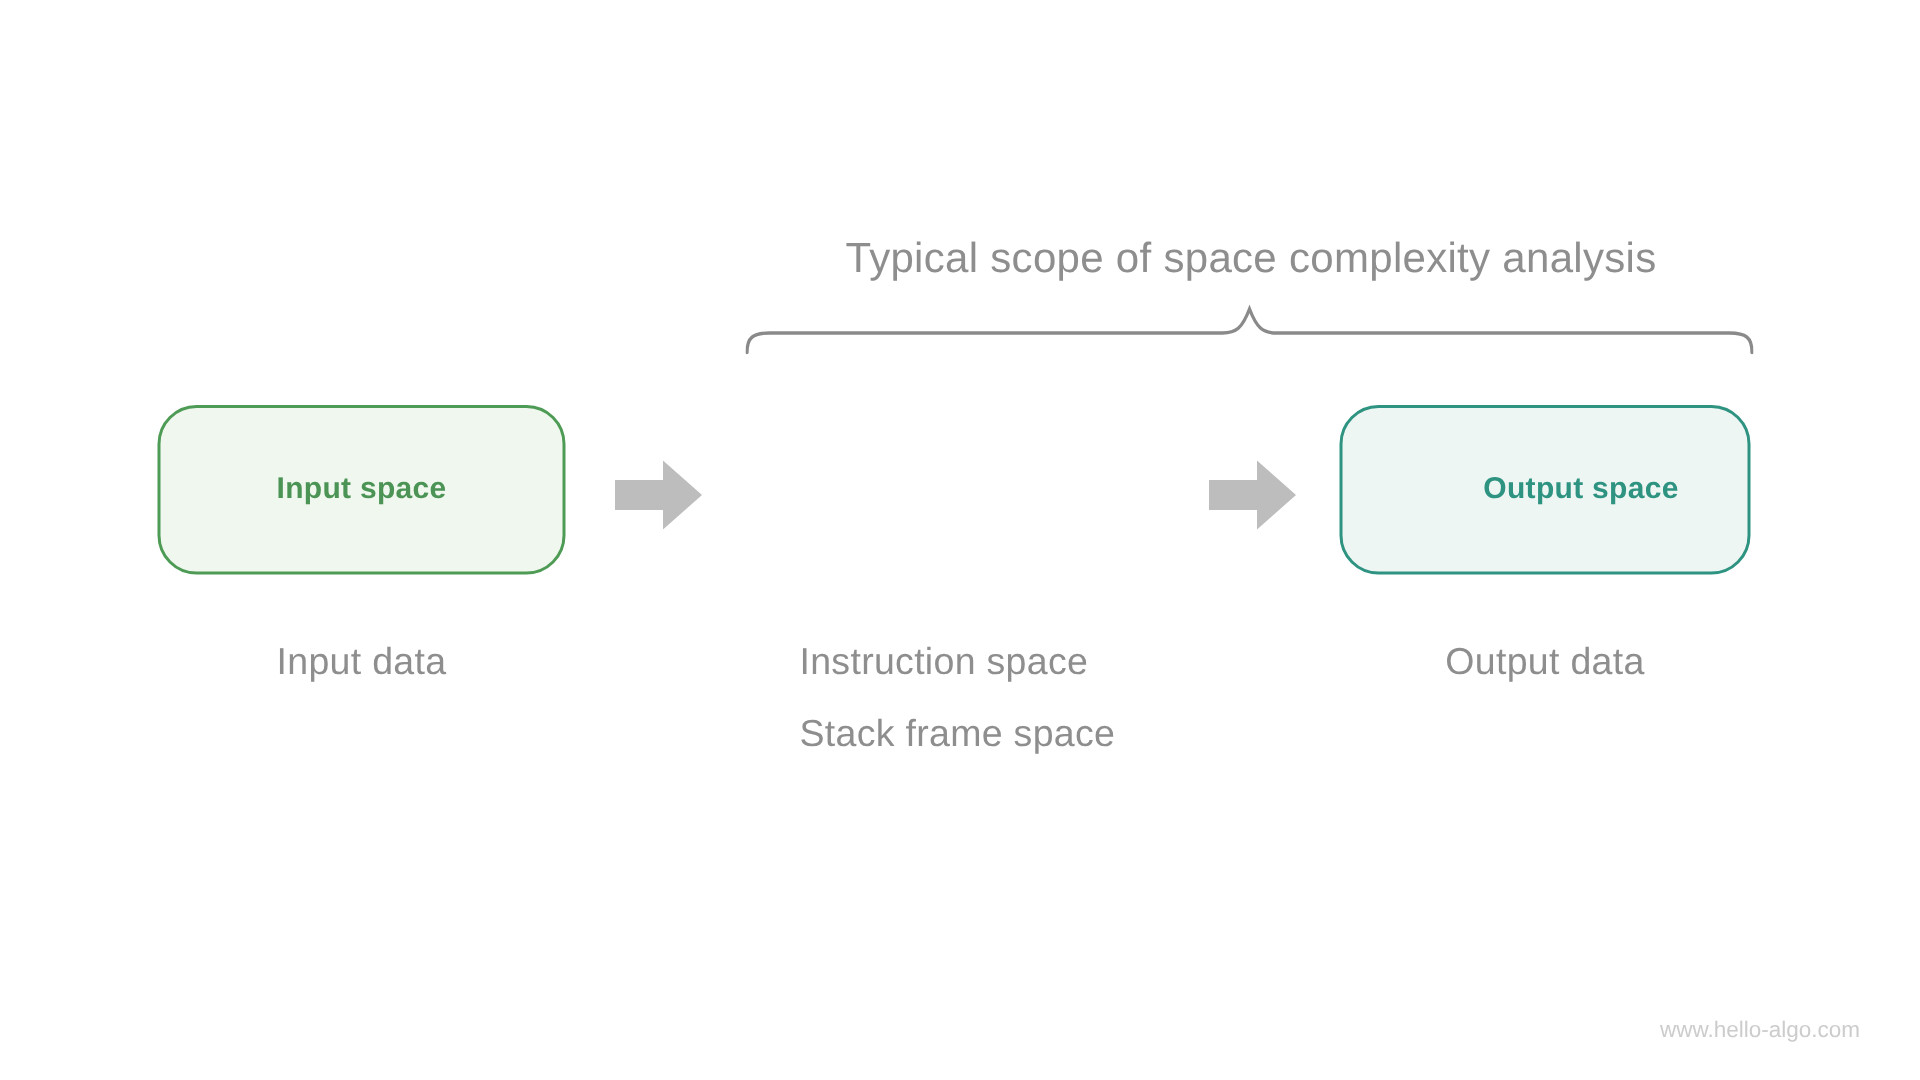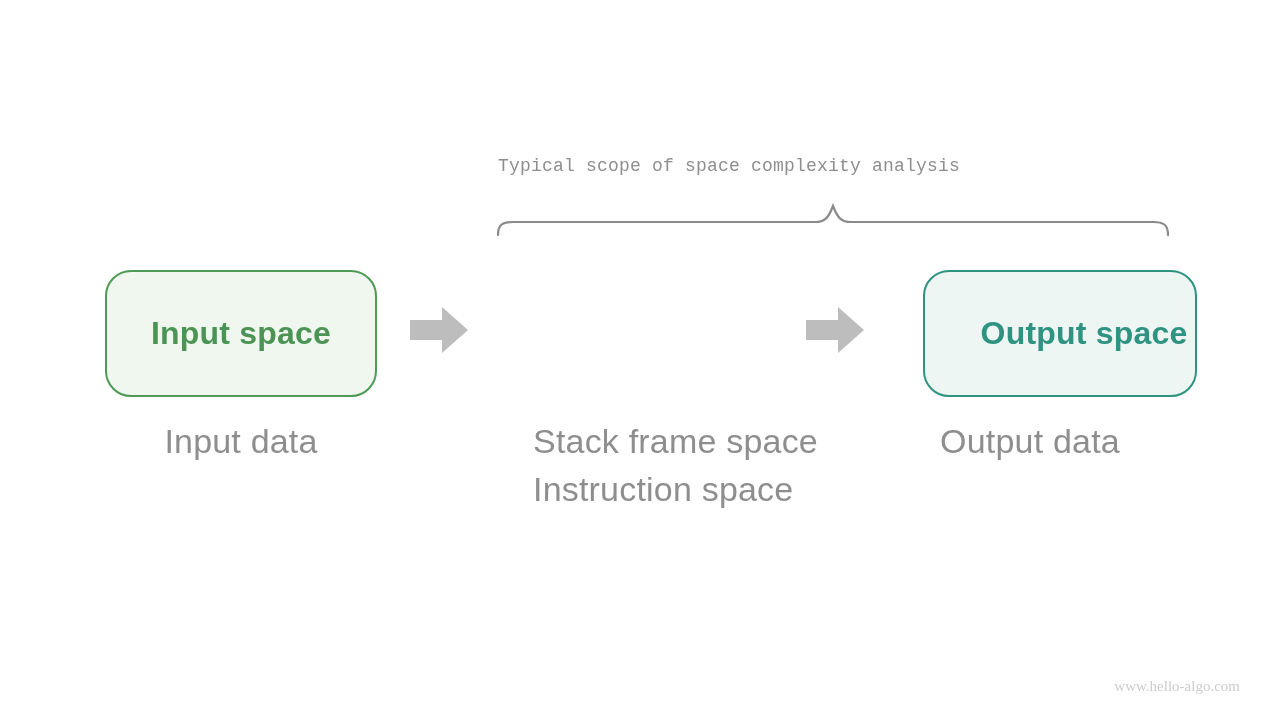--- a/index.html
+++ b/index.html
@@ -13,87 +13,86 @@
     width: 1280px;
     height: 720px;
     background: var(--canvas-bg, #ffffff);
     overflow: hidden;
   }
   .title {
     position: absolute;
     left: 498px;
     top: 156px;
     width: 672px;
-    text-align: left;
-    font-size: 18px;
+    text-align: center;
+    font-size: 28px;
     color: var(--muted-text, #8e8e8e);
     letter-spacing: 0.2px;
-    font-family: Liberation Mono, monospace;
   }
   .brace {
     position: absolute;
     left: 497px;
     top: 202px;
     width: 672px;
     height: 36px;
   }
   .brace path {
     fill: none;
     stroke: var(--brace, #8a8a8a);
     stroke-width: 2.2;
     stroke-linecap: round;
   }
   .box {
     position: absolute;
     top: 270px;
-    height: 127px;
+    height: 113px;
     border-radius: 26px;
     border: 2.5px solid;
     box-sizing: border-box;
     display: flex;
     align-items: center;
     justify-content: center;
-    font-size: 32px;
+    font-size: 20px;
     font-weight: bold;
     letter-spacing: 0.2px;
   }
   .box-input {
     left: 105px;
     width: 272px;
     border-color: var(--green-border, #4e9b55);
     background: var(--green-bg, #f0f7ee);
     color: var(--green-text, #4b9455);
   }
   .box-temp {
     left: 500px;
     width: 273px;
     border-color: var(--blue-border, #1b7ac6);
     background: var(--blue-bg, #e9f3fb);
     color: var(--blue-text, #157ac8);
   }
   .box-output {
-    left: 923px;
+    left: 893px;
     width: 274px;
     border-color: var(--teal-border, #2f9381);
     background: var(--teal-bg, #edf6f3);
     color: var(--teal-text, #2f9381);
     padding-left: 48px;
   }
   .arrow {
     position: absolute;
     top: 307px;
     width: 58px;
     height: 46px;
   }
   .arrow polygon { fill: var(--arrow, #bdbdbd); }
   .arrow-1 { left: 410px; }
   .arrow-2 { left: 806px; }
   .note {
     position: absolute;
-    font-size: 34px;
+    font-size: 25px;
     color: var(--muted-text, #8e8e8e);
     letter-spacing: 0.2px;
     line-height: 30px;
   }
   .note-input {
     left: 105px;
     width: 272px;
     top: 426px;
     text-align: center;
   }
@@ -108,21 +107,21 @@
   .note-output {
     left: 893px;
     width: 274px;
     top: 426px;
     text-align: center;
   }
   .watermark {
     position: absolute;
     right: 40px;
     top: 678px;
-    font-family: Liberation Serif, serif;
+    font-family: Liberation Sans, sans-serif;
     font-size: 15px;
     color: var(--watermark, #cccccc);
   }
 </style>
 </head>
 <body>
 
 <div id="stage">
 
   <div class="title">Typical scope of space complexity analysis</div>
@@ -144,21 +143,21 @@
     <polygon points="0,13 32,13 32,0 58,23 32,46 32,33 0,33"></polygon>
   </svg>
 
   <div class="box box-output">
     <span>Output space</span>
   </div>
 
   <div class="note note-input">Input data</div>
 
   <div class="note note-temp">
+    <span class="note-line">Instruction space</span>
     <span class="note-line">Stack frame space</span>
-    <span class="note-line">Instruction space</span>
   </div>
 
   <div class="note note-output">Output data</div>
 
   <div class="watermark">www.hello-algo.com</div>
 
 </div>
 
 </body></html>

